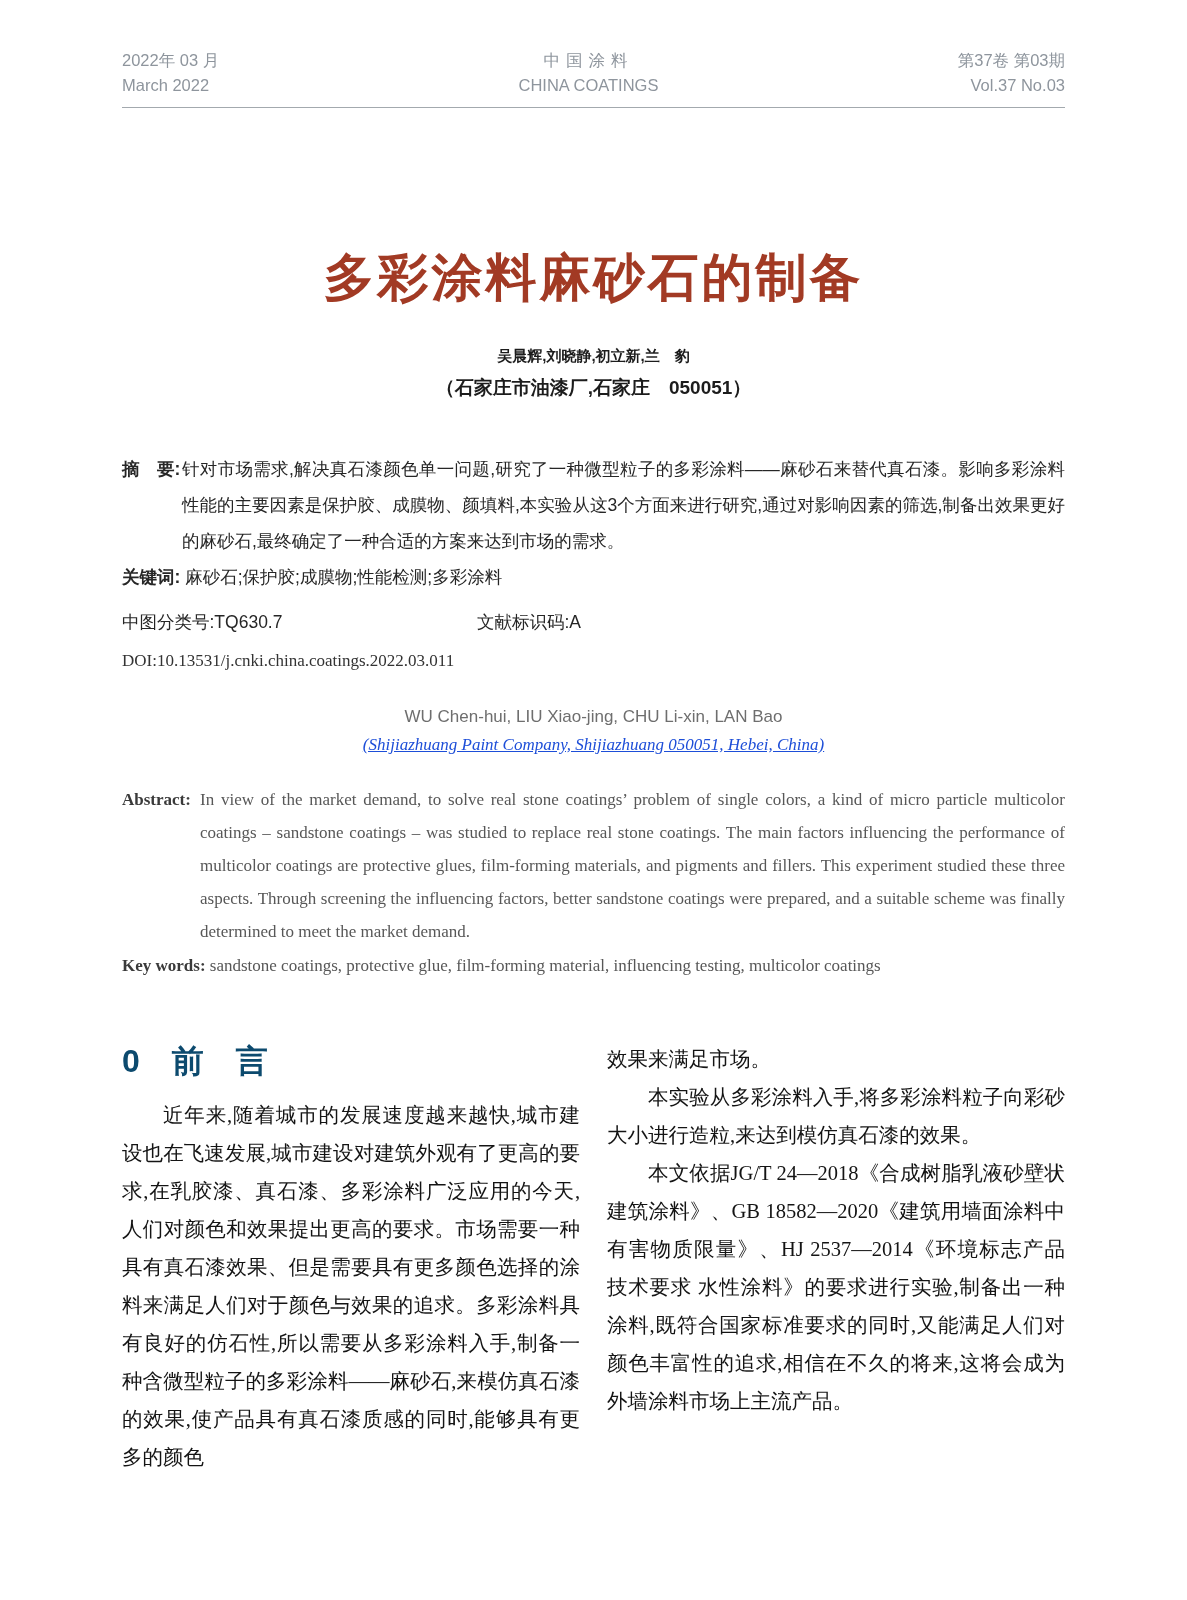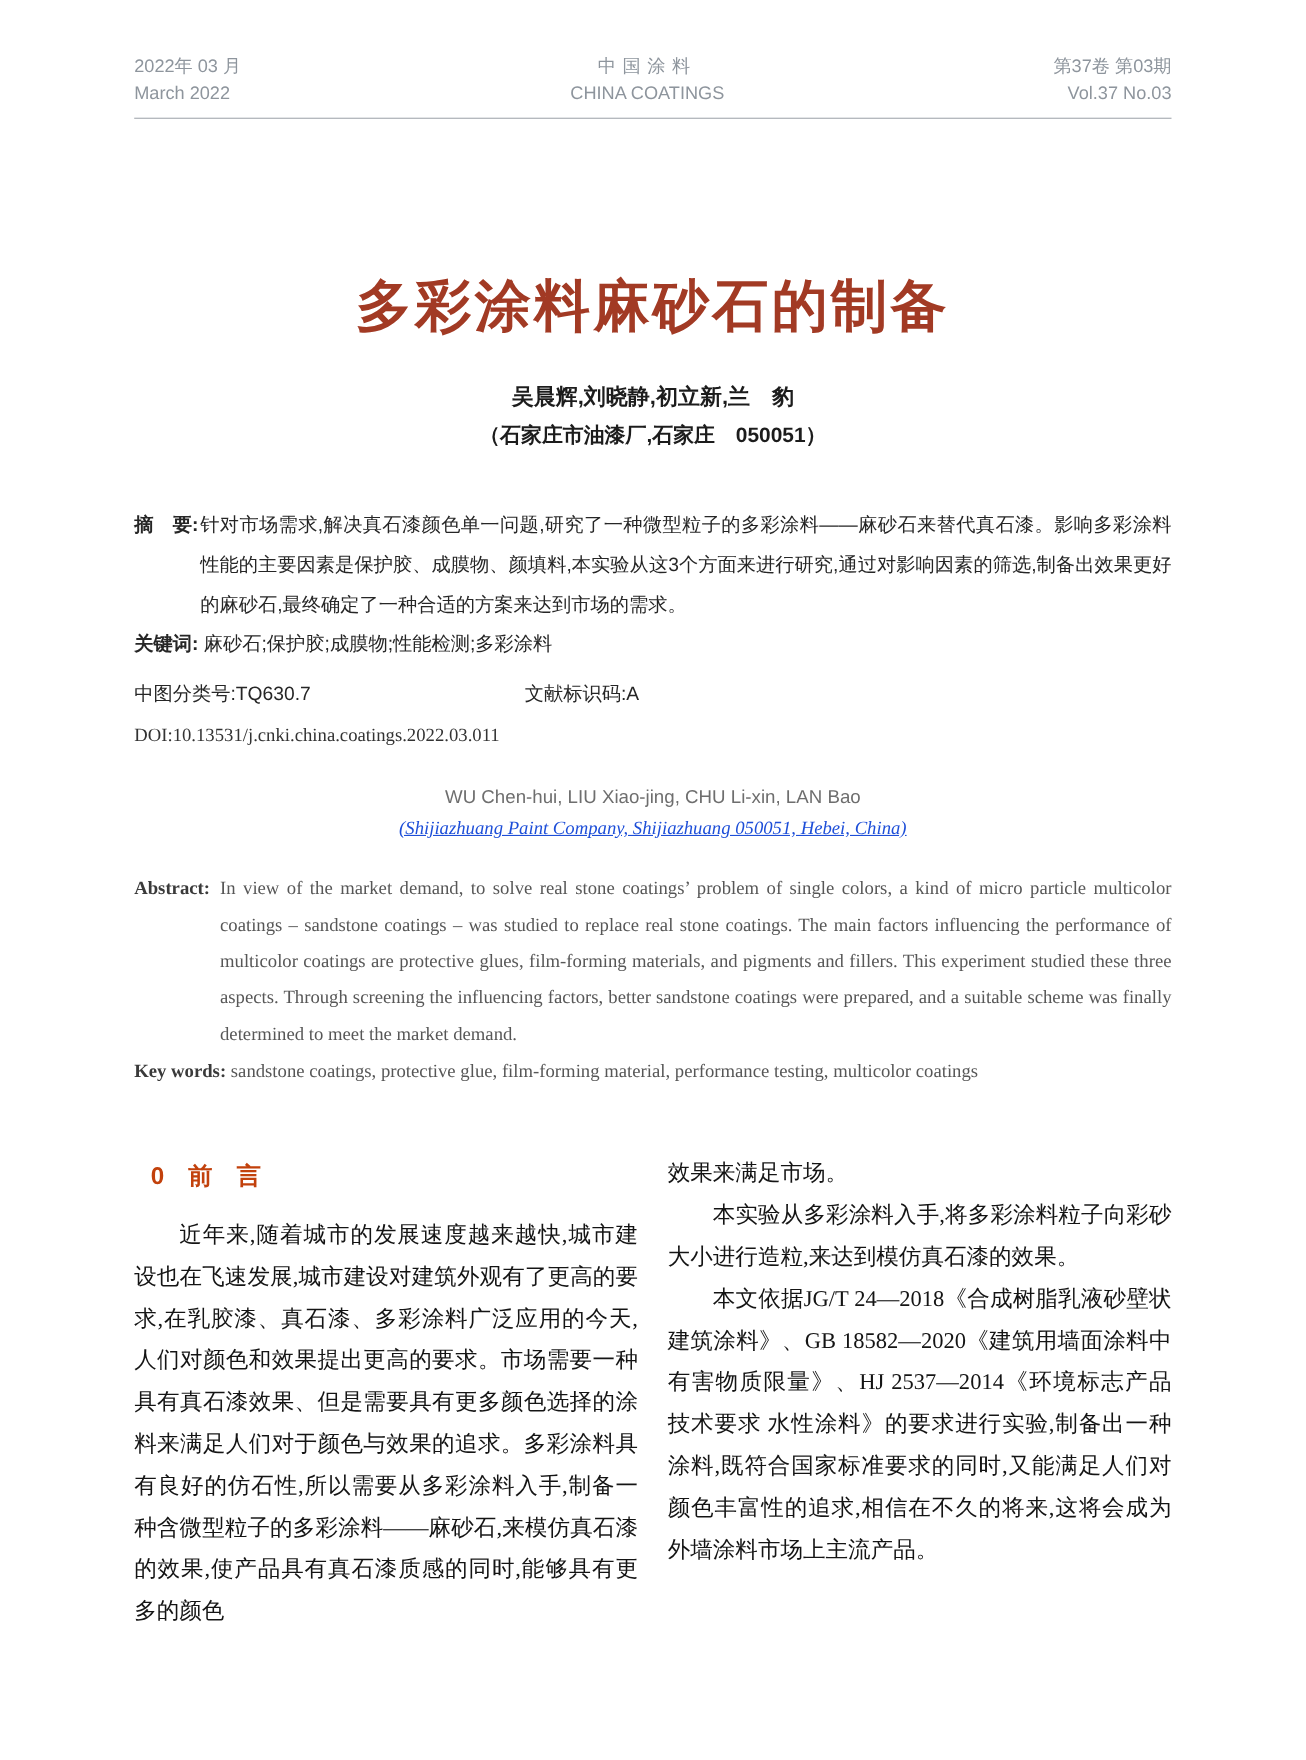--- a/index.html
+++ b/index.html
@@ -17,21 +17,21 @@
   }
   .jh-left { text-align:left; }
   .jh-center { text-align:center; }
   .jh-center .cn { letter-spacing:6px; }
   .jh-right { text-align:right; }
   
   .title-cn {
     margin-top:136px; text-align:center; color:#a23a24;
     font-size:51px; font-weight:bold; letter-spacing:3px;
   }
-  .authors-cn { margin-top:34px; text-align:center; font-size:20px; font-weight:bold; color:#1c1c1c; }
+  .authors-cn { margin-top:34px; text-align:center; font-size:15px; font-weight:bold; color:#1c1c1c; }
   .affiliation-cn { margin-top:9px; text-align:center; font-size:19px; font-weight:bold; color:#1c1c1c; }
   
   .abstract-cn {
     margin-top:50px; position:relative; padding-left:60px;
     font-size:17.5px; line-height:36px; color:#262626; text-align:justify;
   }
   .abstract-cn .label { position:absolute; left:0; top:0; font-weight:bold; }
   .keywords-cn { font-size:17.5px; line-height:36px; color:#262626; }
   .keywords-cn .label { font-weight:bold; }
   .meta-row {
@@ -63,22 +63,22 @@
   .keywords-en {
     margin-top:1px; font-family:"Liberation Serif", serif;
     font-size:17px; line-height:33px; color:#575757;
   }
   .keywords-en .label { font-weight:bold; color:#3a3a3a; }
   
   .body-columns { margin-top:58px; display:flex; gap:27px; }
   .col { width:459px; font-family:"Liberation Serif", serif; font-size:20.5px;
          line-height:38px; color:#141414; text-align:justify; }
   .section-heading {
-    font-family:"Liberation Sans", sans-serif; color:#c2410c;
-    font-size:22px; font-weight:bold; margin:2px 0 16px 15px; text-align:left;
+    font-family:"Liberation Sans", sans-serif; color:#0c4a6e;
+    font-size:32px; font-weight:bold; margin:2px 0 16px 0; text-align:left;
   }
   .col p.indent { text-indent:2em; }
 </style>
 </head>
 <body>
 
 <div class="page">
 
   <div class="journal-header">
     <div class="jh-left">
@@ -114,21 +114,21 @@
   <div class="doi-line">DOI:10.13531/j.cnki.china.coatings.2022.03.011</div>
 
   <div class="authors-en">WU Chen-hui, LIU Xiao-jing, CHU Li-xin, LAN Bao</div>
   <div class="affiliation-en">(Shijiazhuang Paint Company, Shijiazhuang 050051, Hebei, China)</div>
   <div class="abstract-en">
     <span class="label">Abstract:</span>
     <span>In view of the market demand, to solve real stone coatings’ problem of single colors, a kind of micro particle multicolor coatings – sandstone coatings – was studied to replace real stone coatings. The main factors influencing the performance of multicolor coatings are protective glues, film-forming materials, and pigments and fillers. This experiment studied these three aspects. Through screening the influencing factors, better sandstone coatings were prepared, and a suitable scheme was finally determined to meet the market demand.</span>
   </div>
   <div class="keywords-en">
     <span class="label">Key words:</span>
-    <span>sandstone coatings, protective glue, film-forming material, performance testing, multicolor coatings</span>
+    <span>sandstone coatings, protective glue, film-forming material, influencing testing, multicolor coatings</span>
   </div>
 
   <div class="body-columns">
     <div class="col">
       <div class="section-heading">0　前　言</div>
       <p class="indent">近年来,随着城市的发展速度越来越快,城市建设也在飞速发展,城市建设对建筑外观有了更高的要求,在乳胶漆、真石漆、多彩涂料广泛应用的今天,人们对颜色和效果提出更高的要求。市场需要一种具有真石漆效果、但是需要具有更多颜色选择的涂料来满足人们对于颜色与效果的追求。多彩涂料具有良好的仿石性,所以需要从多彩涂料入手,制备一种含微型粒子的多彩涂料——麻砂石,来模仿真石漆的效果,使产品具有真石漆质感的同时,能够具有更多的颜色</p>
     </div>
     <div class="col">
       <p>效果来满足市场。</p>
       <p class="indent">本实验从多彩涂料入手,将多彩涂料粒子向彩砂大小进行造粒,来达到模仿真石漆的效果。</p>

